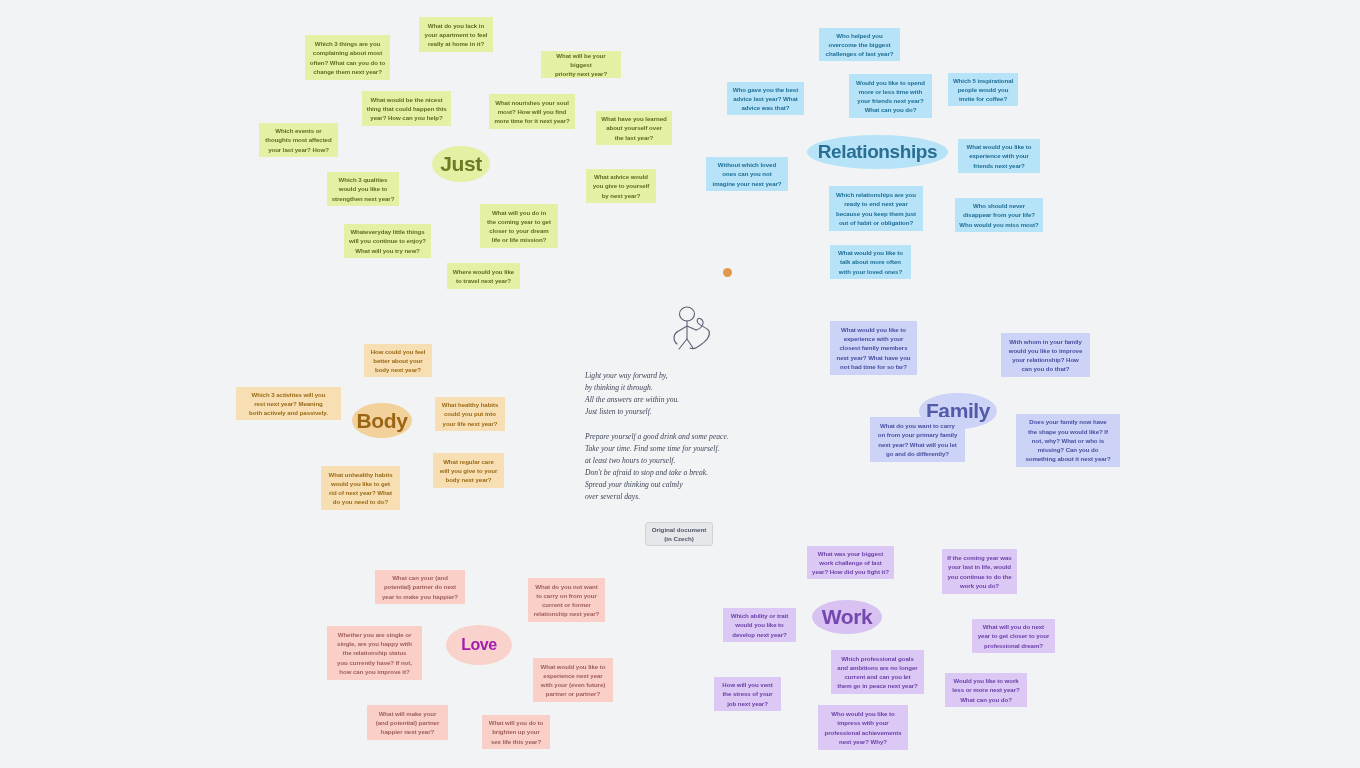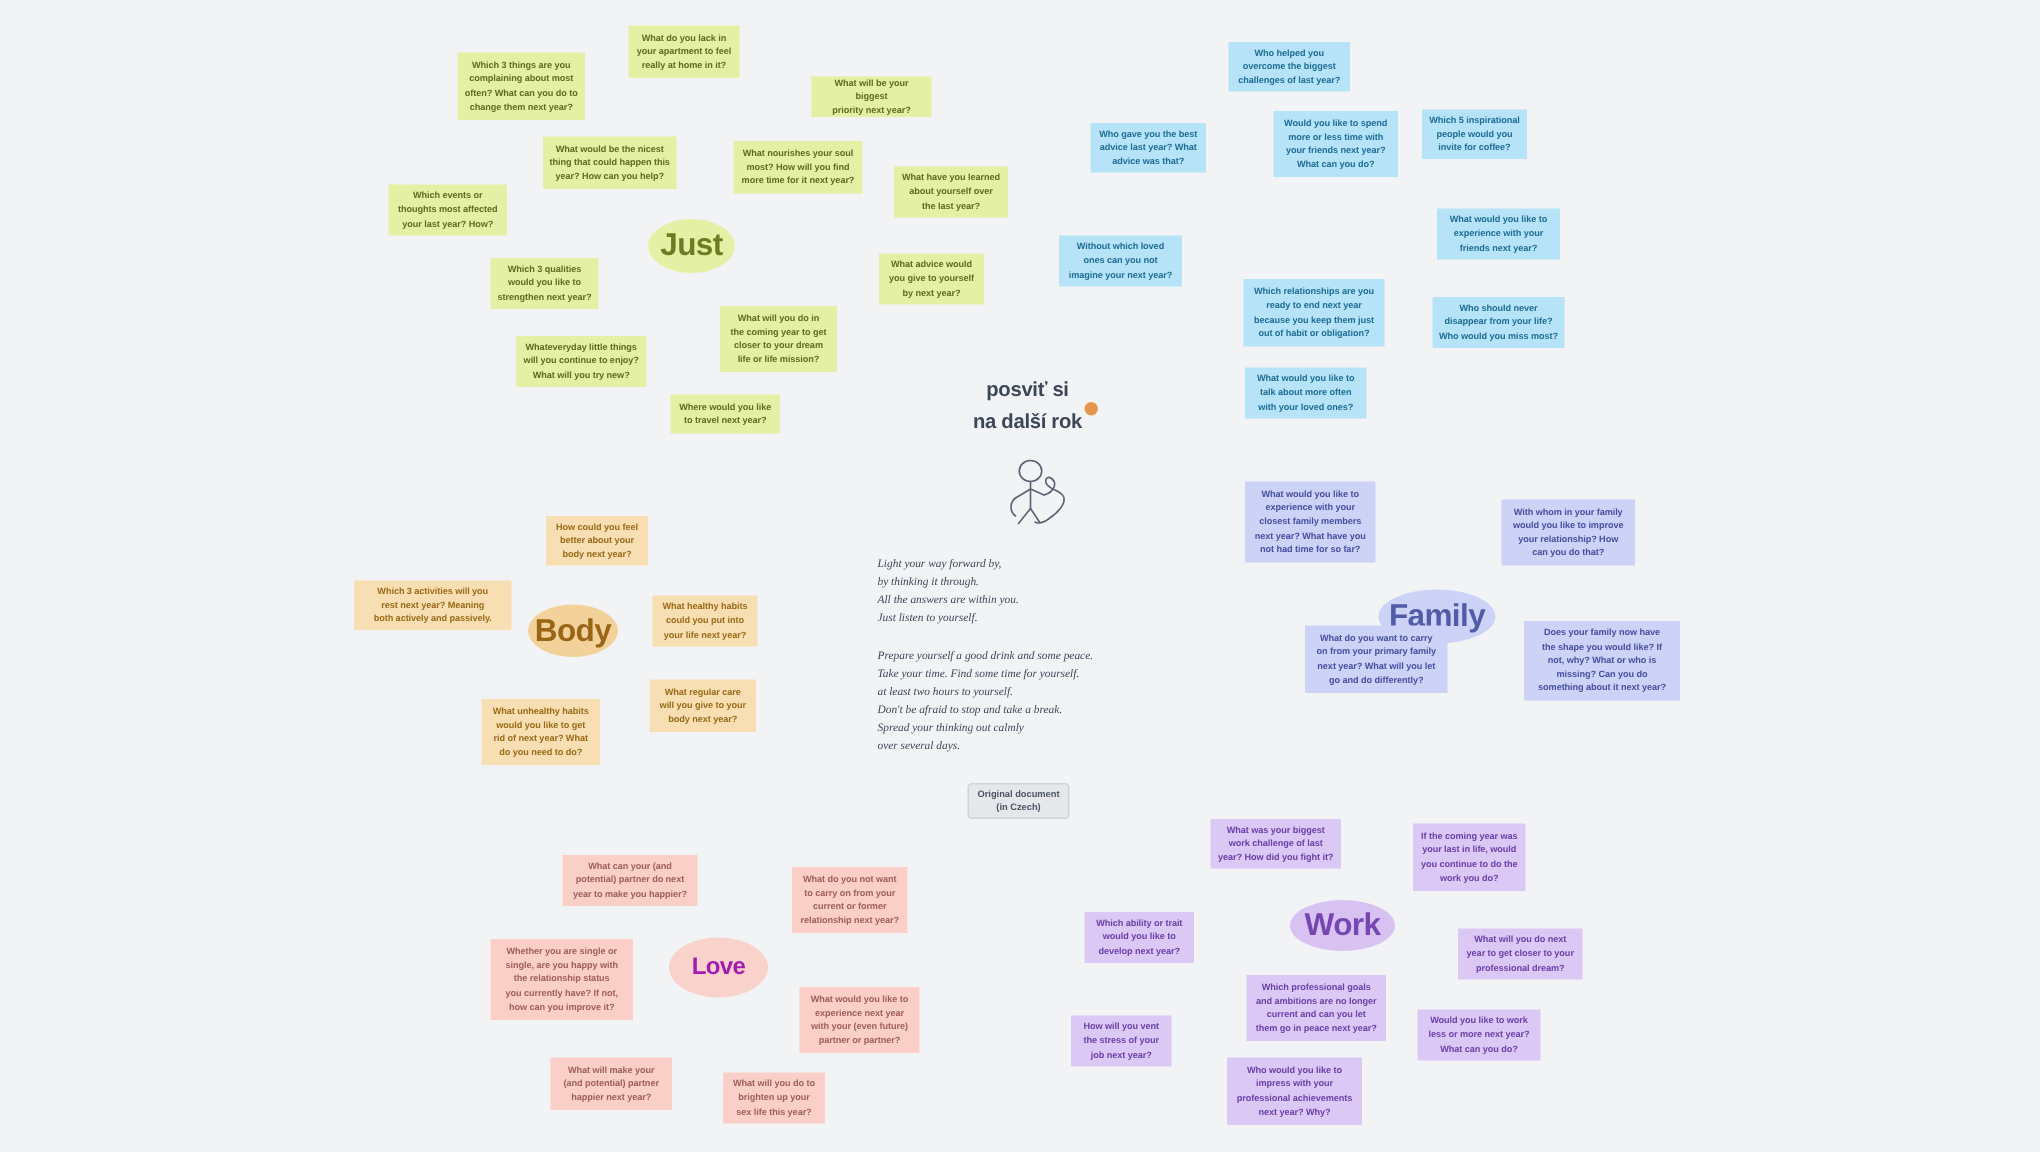--- a/index.html
+++ b/index.html
@@ -97,22 +97,20 @@
     display: flex;
     align-items: center;
     justify-content: center;
   }
 </style>
 </head>
 <body>
 
 <div id="canvas">
 
-  <div id="center-title" style="left:630px; top:250px; width:110px;">posviť si
-na další rok</div>
   <div id="orange-dot" style="left:723px; top:268px;"></div>
 
   <svg id="figure" style="left:663px; top:304px;" width="60" height="50" viewBox="0 0 60 50">
     <g fill="none" stroke="#5a6274" stroke-width="1.1" stroke-linecap="round" stroke-linejoin="round">
       <ellipse cx="24" cy="10" rx="7.5" ry="7"></ellipse>
       <path d="M24 17 L24 35"></path>
       <path d="M24 22 L14 28 M24 22 L33 26"></path>
       <path d="M24 35 L16 45 M24 35 L30 44"></path>
       <path d="M33 26 C40 24, 42 18, 38 15 C35 13, 33 16, 35 19 C38 23, 44 23, 46 27 C48 32, 42 38, 36 42 C32 45, 29 45, 27 44"></path>
       <path d="M14 28 C10 31, 10 37, 14 40"></path>
@@ -128,24 +126,25 @@
 Take your time. Find some time for yourself.
 at least two hours to yourself.
 Don't be afraid to stop and take a break.
 Spread your thinking out calmly
 over several days.</div>
 
   <div id="orig-doc" style="left:645px; top:522px; width:68px; height:24px;">Original document
 (in Czech)</div>
 
 <div class="topic t-mind" style="left: 432px; top: 146px; width: 58px; height: 36px; font-size: 21px; background: rgb(228, 240, 163); color: rgb(110, 123, 35);">Just</div>
+    <div class="topic t-rel" style="left: 807px; top: 135px; width: 141px; height: 34px; font-size: 19px; background: rgb(182, 227, 247); color: rgb(42, 111, 147);">Relationships</div>
     <div class="topic t-fam" style="left: 919px; top: 393px; width: 78px; height: 36px; font-size: 21px; background: rgb(205, 210, 247); color: rgb(81, 91, 168);">Family</div>
     <div class="topic t-body" style="left: 352px; top: 403px; width: 60px; height: 35px; font-size: 21px; background: rgb(242, 210, 154); color: rgb(154, 102, 22);">Body</div>
     <div class="topic t-love" style="left: 446px; top: 625px; width: 66px; height: 40px; font-size: 16px; background: rgb(249, 210, 203); color: #a21caf;">Love</div>
-    <div class="topic t-work" style="left: 860px; top: 600px; width: 70px; height: 34px; font-size: 21px; background: rgb(216, 194, 242); color: rgb(118, 71, 176);">Work</div>
+    <div class="topic t-work" style="left: 812px; top: 600px; width: 70px; height: 34px; font-size: 21px; background: rgb(216, 194, 242); color: rgb(118, 71, 176);">Work</div>
     <div class="card c-mind" style="left: 305px; top: 35px; width: 85px; height: 45px;">Which 3 things are you
 complaining about most
 often? What can you do to
 change them next year?</div>
     <div class="card c-mind" style="left: 419px; top: 17px; width: 74px; height: 35px;">What do you lack in
 your apartment to feel
 really at home in it?</div>
     <div class="card c-mind" style="left: 541px; top: 51px; width: 80px; height: 27px;">What will be your biggest
 priority next year?</div>
     <div class="card c-mind" style="left: 362px; top: 91px; width: 89px; height: 35px;">What would be the nicest

